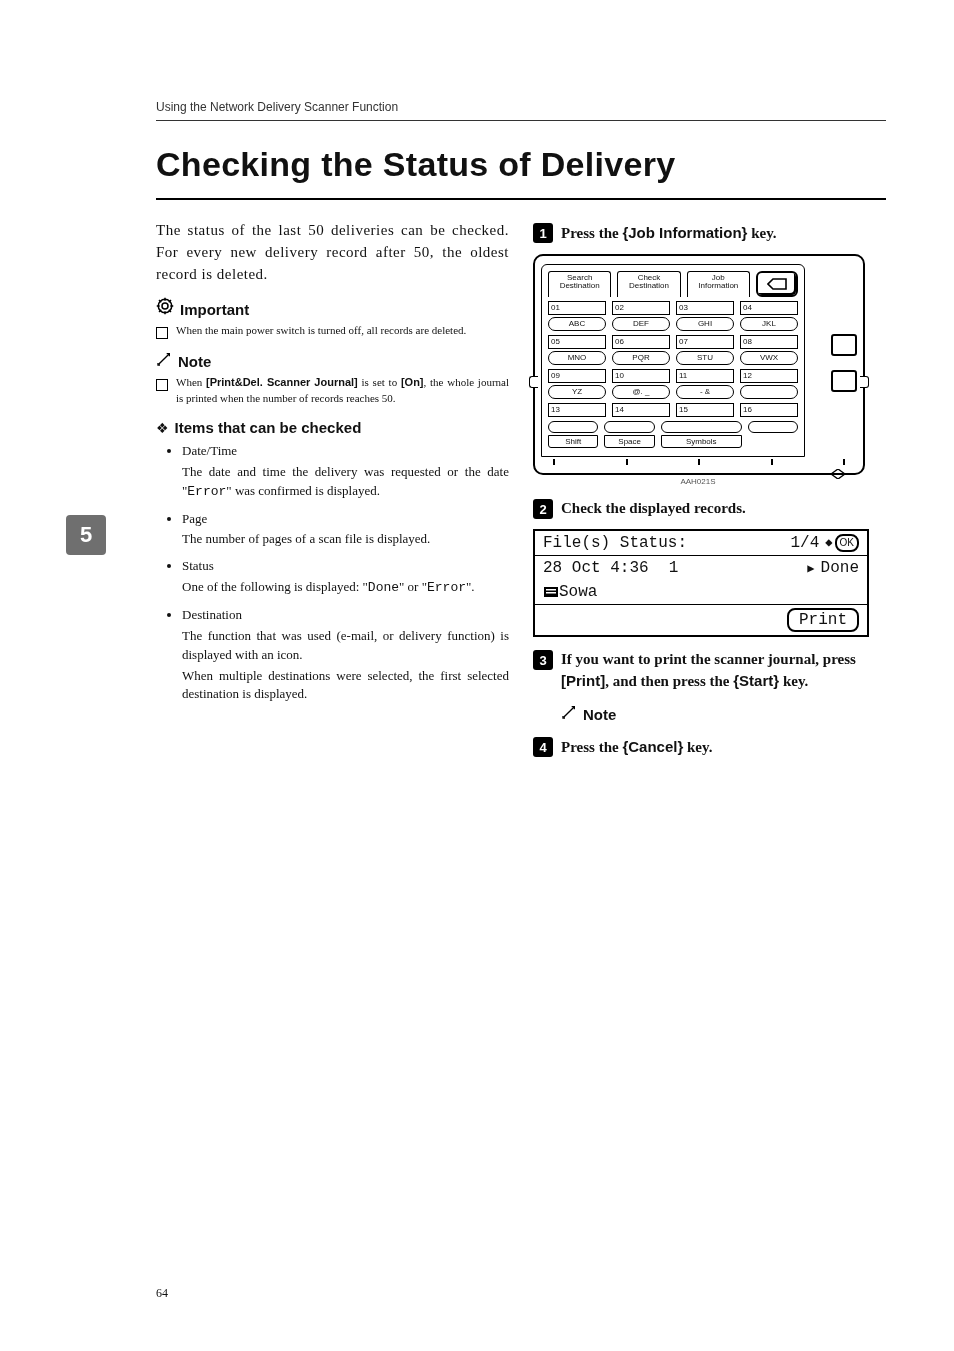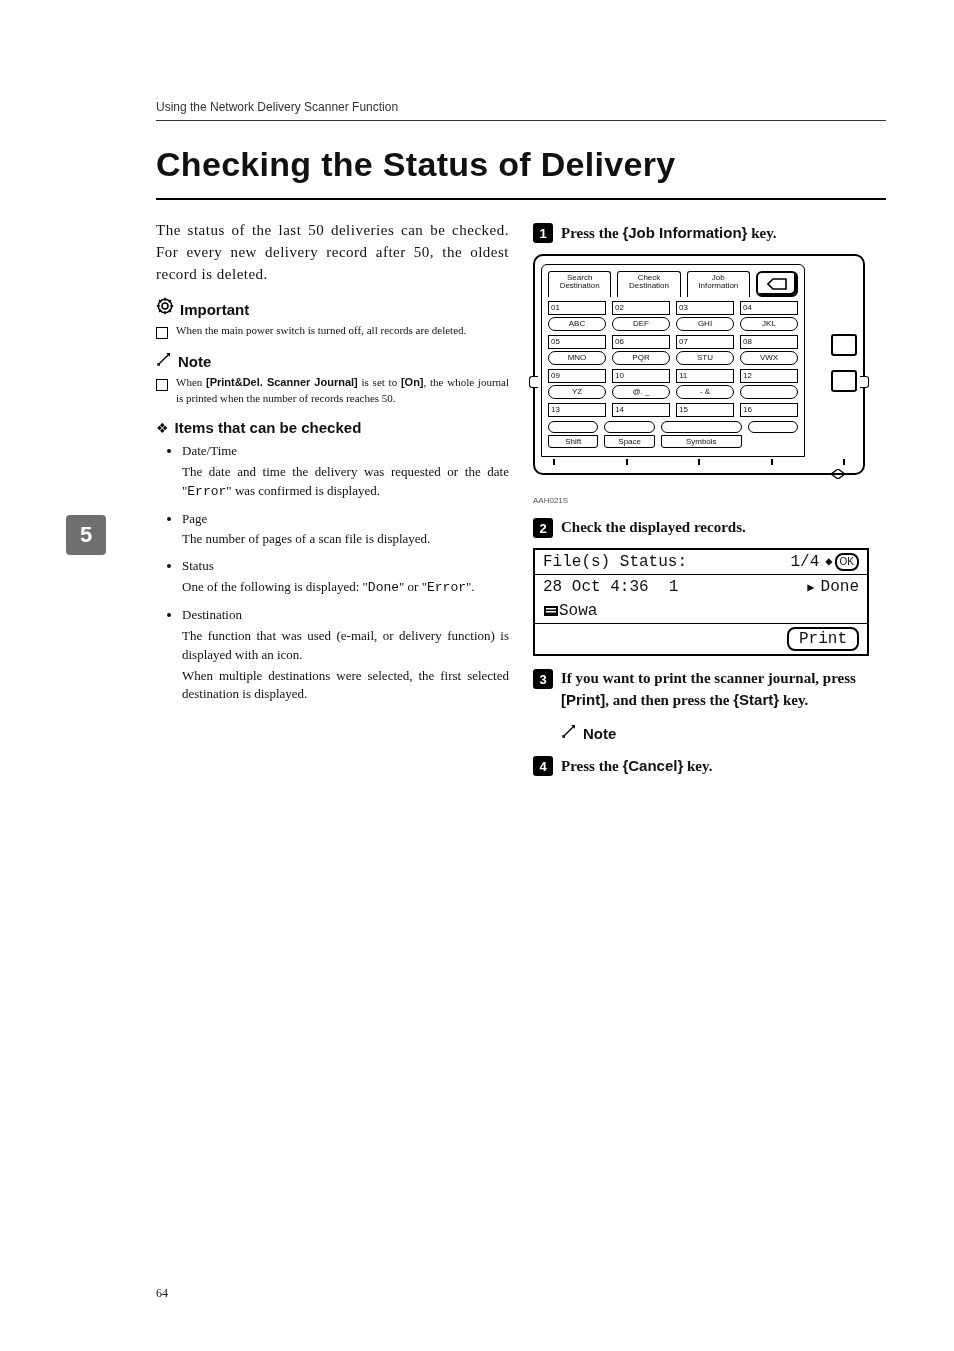--- a/index.html
+++ b/index.html
@@ -303,26 +303,25 @@
     height: 10px;
     background: #fff;
   }
   .dev-bottom-pins {
     display: flex;
     justify-content: space-between;
     padding: 2px 12px 0 12px;
   }
   .pin { width: 2px; height: 6px; background: #000; }
   .dev-code {
-    text-align: left;
+    text-align: center;
     font-family: Arial, Helvetica, sans-serif;
     font-size: 8px;
     color: #555;
     padding: 2px 2px 0 0;
-    margin-top: 19px;
   }
   .side-hump {
     position: absolute;
     width: 8px;
     height: 10px;
     border: 1.5px solid #000;
     background: #fff;
   }
   .side-hump.left { left: -6px; top: 120px; border-radius: 3px 0 0 3px; border-right: none; }
   .side-hump.right { right: -6px; top: 120px; border-radius: 0 3px 3px 0; border-left: none; }

